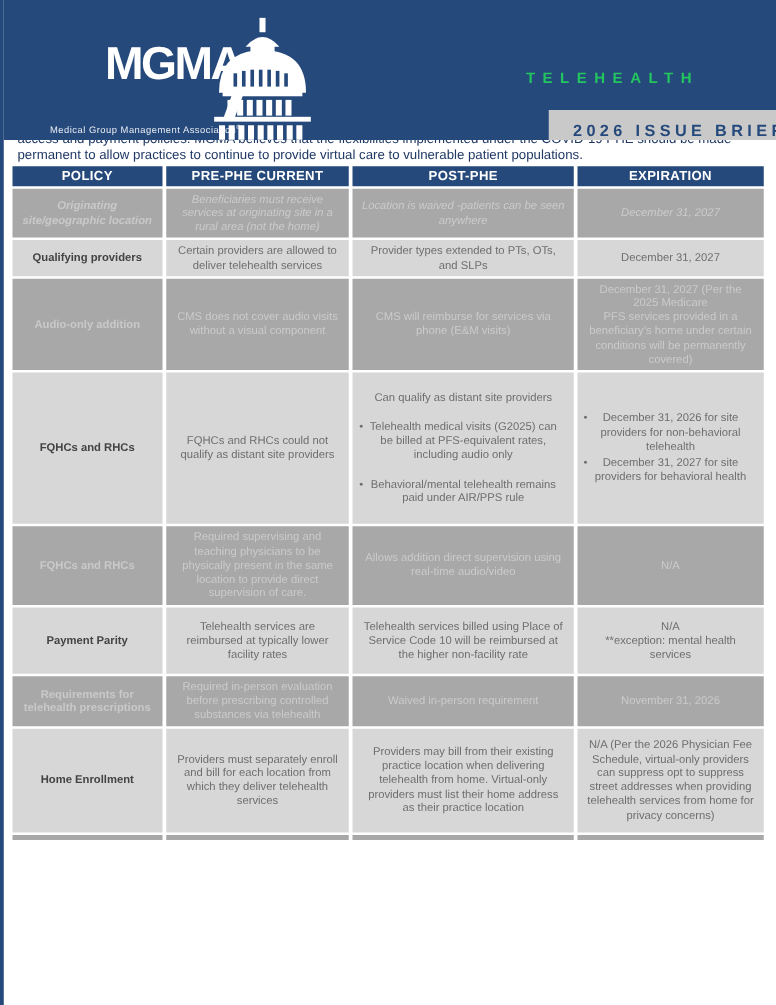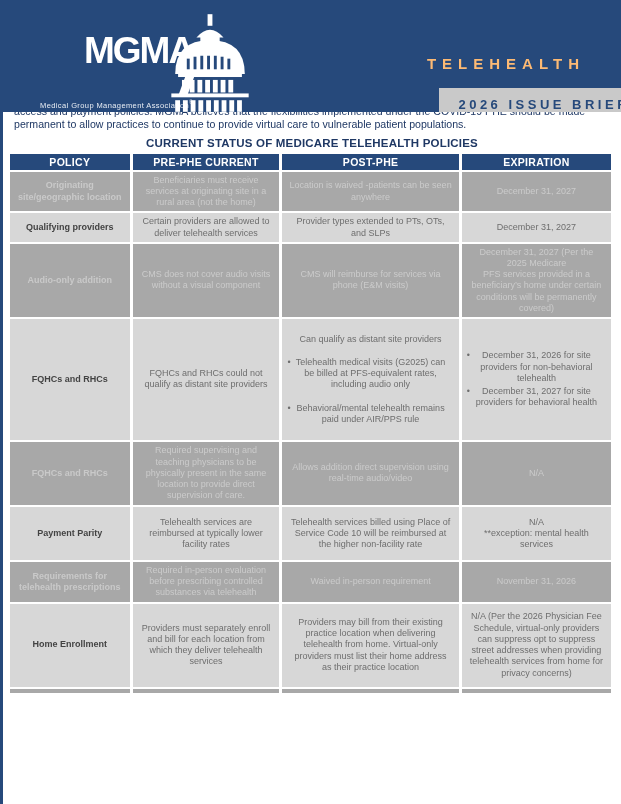--- a/index.html
+++ b/index.html
@@ -20,21 +20,21 @@
     font-size:37px;font-weight:bold;letter-spacing:-2px;line-height:30px;
     font-family:"Liberation Sans", sans-serif;
   }
   .logo-slash{display:inline-block;width:9px;height:28px;background:#fff;
     transform:skewX(-20deg);margin-left:4px;}
   .logo-tagline{font-size:7.5px;letter-spacing:0.4px;margin-top:5px;color:#e8edf4;}
   .logo-tagline sup{font-size:5px;}
   .capitol{position:absolute;left:152px;top:14px;}
   .banner-right{position:absolute;left:395px;top:0;width:190px;text-align:center;}
   .banner-title{
-    margin-top:55px;color:#fdba74;font-weight:bold;font-size:15px;letter-spacing:6px;text-align:right;
+    margin-top:55px;color:#22c55e;font-weight:bold;font-size:12px;letter-spacing:6px;
   }
   .badge{
     position:absolute;left:0;top:88px;width:209px;height:33px;
     background:var(--badge-gray,#C9C9C9);
     color:var(--navy,#26497B);font-weight:bold;font-size:13px;letter-spacing:3.5px;
     display:flex;align-items:center;justify-content:center;margin-left:44px;
   }
   
   .intro{
     margin:16px 12px 0 11px;padding-top:10px;
@@ -124,39 +124,38 @@
     </svg>
 
     <div class="banner-right">
       <div class="banner-title">TELEHEALTH</div>
       <div class="badge">2026 ISSUE BRIEF</div>
     </div>
   </header>
 
   <p class="intro">MGMA has long advocated for expanding coverage and reimbursement of virtual services to increase patient access to care. In response to the COVID-19 pandemic public health emergency (PHE), Congress and the Centers for Medicare &amp; Medicaid Services (CMS) allowed greater flexibility in how telemedicine is delivered to safely treat patients. While the COVID-19 PHE ended on May 11, 2023, many of these flexibilities were renewed multiple times in the subsequent years following the PHE. In addition to these PHE-related waivers, Congress and CMS have used subsequent legislation and rulemaking, such as the annual Medicare Physician Fee Schedule (PFS) and temporary statutory extensions, to further expand or maintain telehealth access and payment policies. MGMA believes that the flexibilities implemented under the COVID-19 PHE should be made permanent to allow practices to continue to provide virtual care to vulnerable patient populations.</p>
 
-  <h2 class="table-title">CURRENT STATUS OF MEDICARE TELEHEALTH POLICIES</h2>
 
   <table class="policy">
     <colgroup>
       <col style="width:20.2%">
       <col style="width:24.8%">
       <col style="width:29.8%">
       <col style="width:25.2%">
     </colgroup>
     <thead>
       <tr>
         <th>POLICY</th>
         <th>PRE-PHE CURRENT</th>
         <th>POST-PHE</th>
         <th>EXPIRATION</th>
       </tr>
     </thead>
     <tbody>
-        <tr class="dark" style="height: 38px;">
+        <tr class="dark" style="height: 38px; font-style: italic;">
           <td class="label">
             <div class="cell-text">Originating site/geographic location</div>
           </td>
           <td>
             <div class="cell-text">Beneficiaries must receive services at originating site in a rural area (not the home)</div>
           </td>
           <td>
             <div class="cell-text">Location is waived -patients can be seen anywhere</div>
           </td>
           <td>

